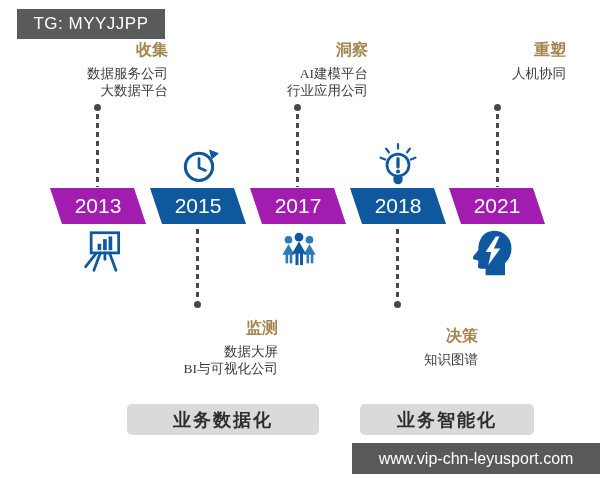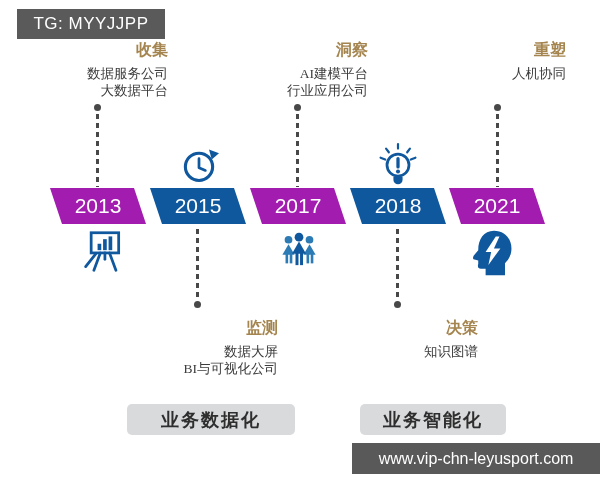--- a/index.html
+++ b/index.html
@@ -136,21 +136,21 @@
   <div class="connector" style="left:196px;top:229px;height:70px;"></div>
   <div class="dot" style="left:194px;top:301px;"></div>
   <div class="connector" style="left:396px;top:229px;height:70px;"></div>
   <div class="dot" style="left:394px;top:301px;"></div>
 
   <div class="label-group" style="left:118px;top:318px;width:160px;">
     <div class="label-title">监测</div>
     <div class="label-line">数据大屏</div>
     <div class="label-line">BI与可视化公司</div>
   </div>
-  <div class="label-group" style="left:318px;top:318px;width:160px;">
+  <div class="label-group" style="left:318px;top:326px;width:160px;">
     <div class="label-title">决策</div>
     <div class="label-line">知识图谱</div>
   </div>
 
-  <div class="gray-box" style="left:127px;width:168px;">业务数据化</div>
-  <div class="gray-box" style="left:360px;width:146px;">业务智能化</div>
+  <div class="gray-box" style="left:127px;width:192px;">业务数据化</div>
+  <div class="gray-box" style="left:360px;width:174px;">业务智能化</div>
 
 </div>
 
 </body></html>

